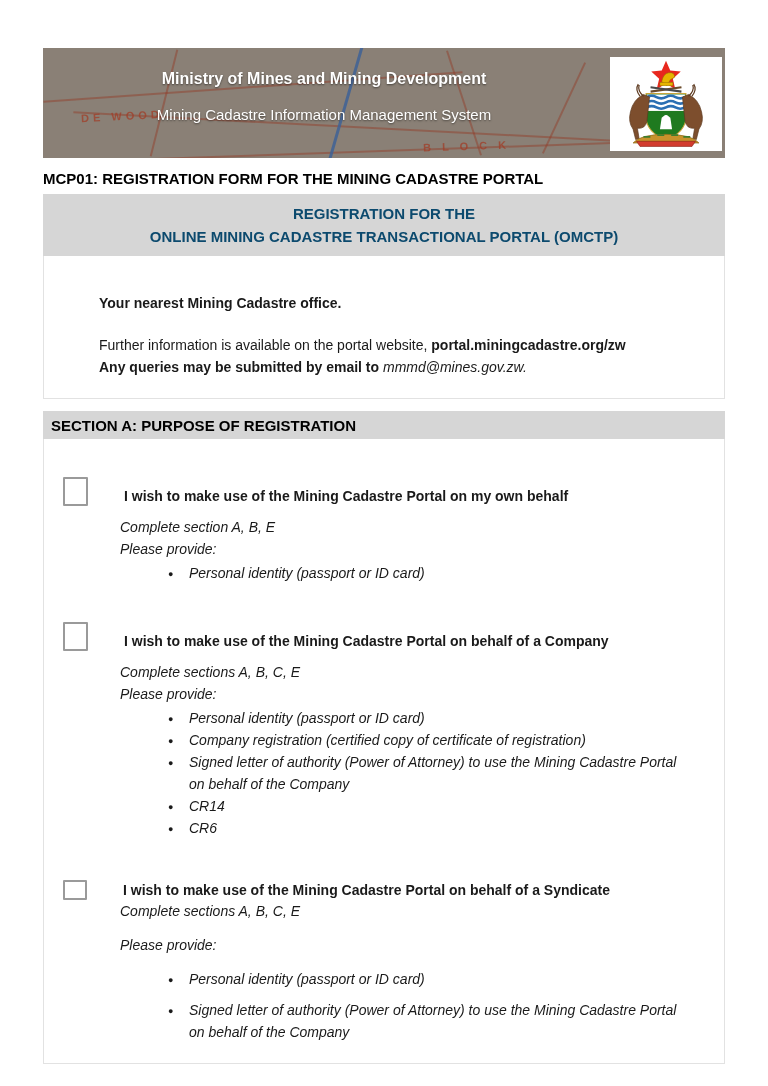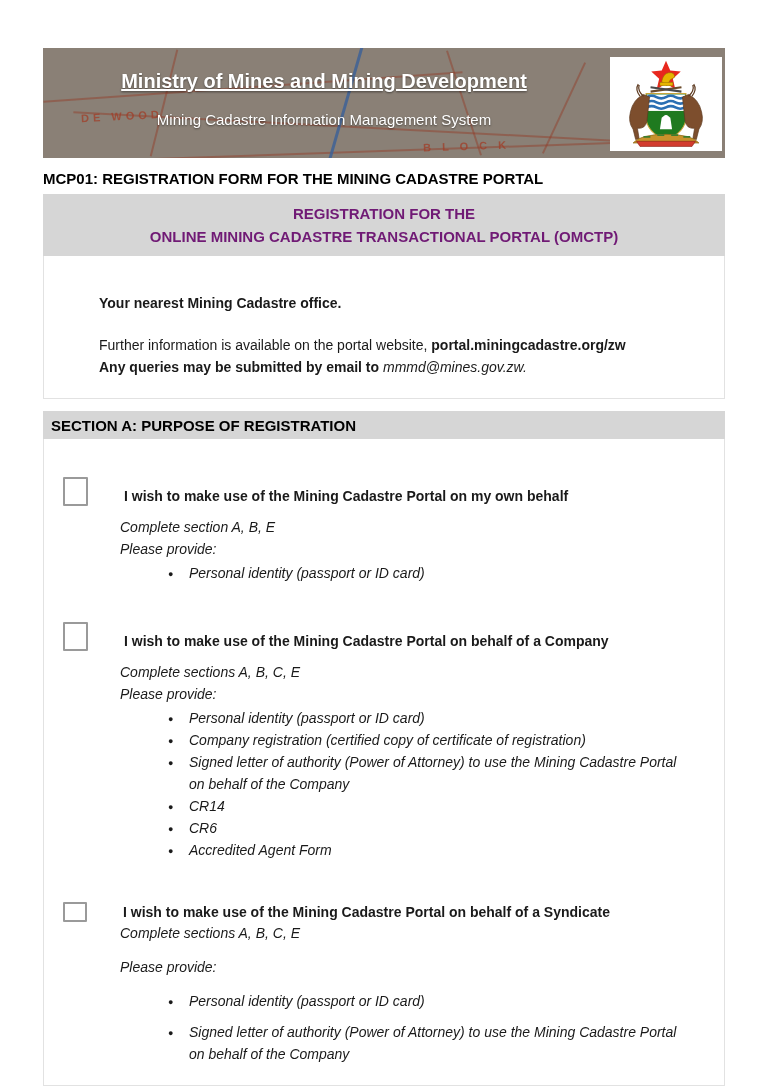--- a/index.html
+++ b/index.html
@@ -29,39 +29,38 @@
   .map-line.blue{background:rgba(62,98,150,.85);width:3px;}
   .map-label{
     position:absolute;color:rgba(160,62,40,.75);
     font-size:11px;letter-spacing:4px;font-weight:bold;white-space:nowrap;
   }
   .banner-text{
     position:relative;z-index:2;text-align:center;
     padding:22px 130px 0 10px;color:#ffffff;
   }
   .banner-text .ministry{
-    font-size:20px;font-weight:bold;
+    font-size:16px;font-weight:bold;
     text-shadow:0 1px 2px rgba(0,0,0,.5);
     margin-bottom:18px;
-    text-decoration:underline;
   }
   .banner-text .system{
     font-size:15px;
     text-shadow:0 1px 2px rgba(0,0,0,.5);
   }
   .coat{
     position:absolute;z-index:3;top:9px;right:3px;
     width:112px;height:94px;background:#ffffff;
     display:flex;align-items:center;justify-content:center;
   }
   
   .doc-title{margin-top:10px;font-weight:bold;font-size:15px;line-height:22px;color:#000;}
   .reg-banner{
     margin-top:4px;background:#d6d6d6;
-    text-align:center;font-weight:bold;font-size:15px;line-height:23px;color:#701a75;
+    text-align:center;font-weight:bold;font-size:15px;line-height:23px;color:#0c4a6e;
     padding:8px 0;
   }
   .info-box{
     border:1px solid #e2e2e2;border-top:none;
     padding:14px 30px 20px 55px;
     font-size:14px;line-height:22px;
   }
   .info-box p{margin:0;}
   .info-box .gap{height:20px;}
   .b{font-weight:bold;}
@@ -202,21 +201,20 @@
       </div>
       <div class="opt-body">
         <div class="ital mt">Complete sections A, B, C, E</div>
         <div class="ital">Please provide:</div>
         <ul class="bullets">
           <li>Personal identity (passport or ID card)</li>
           <li>Company registration (certified copy of certificate of registration)</li>
           <li>Signed letter of authority (Power of Attorney) to use the Mining Cadastre Portal on behalf of the Company</li>
           <li>CR14</li>
           <li>CR6</li>
-          <li>Accredited Agent Form</li>
         </ul>
       </div>
     </div>
 
     <div class="option">
       <div class="opt-head">
         <div class="checkbox small"></div>
         <div class="opt-label">I wish to make use of the Mining Cadastre Portal on behalf of a Syndicate</div>
       </div>
       <div class="opt-body">

